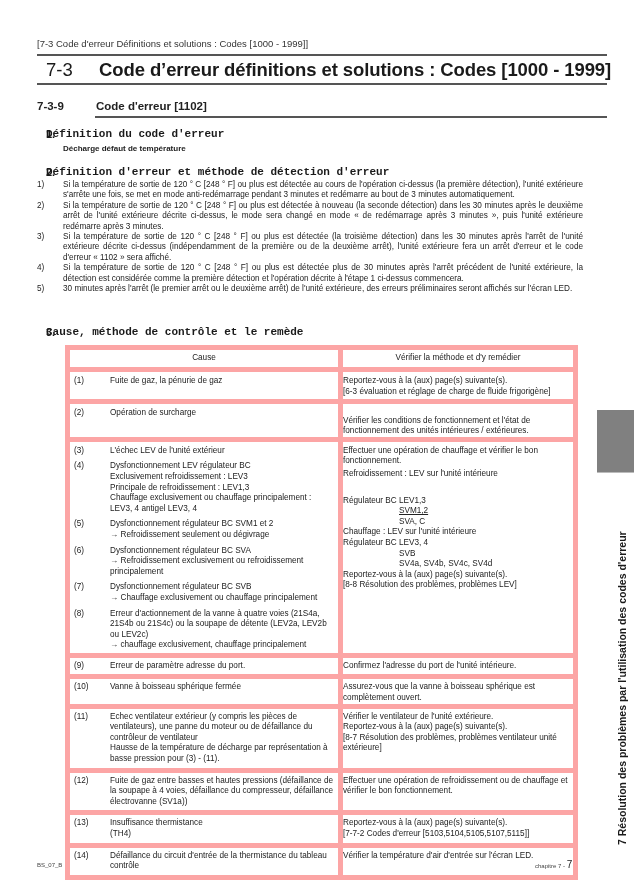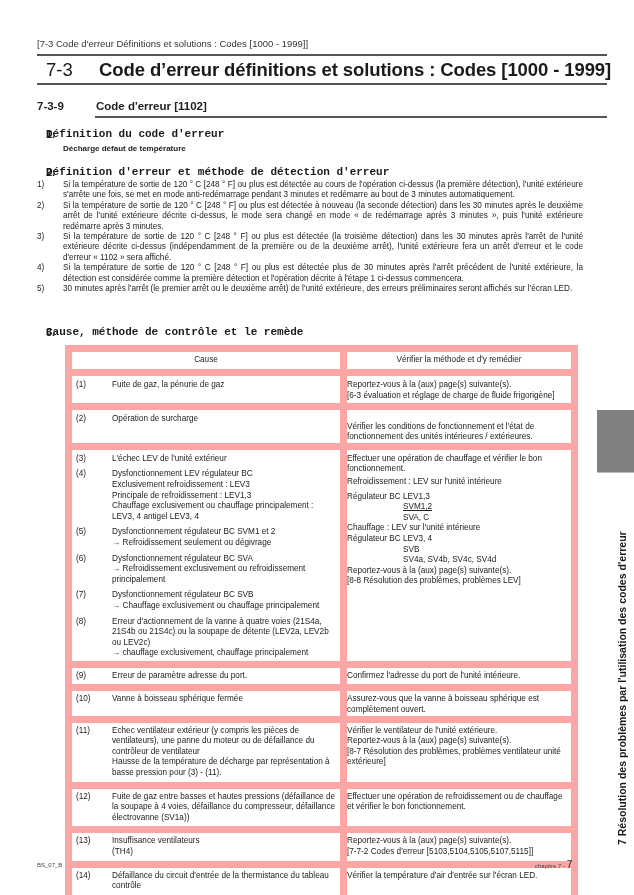--- a/index.html
+++ b/index.html
@@ -14,21 +14,21 @@
   .h2-title { left: 96px; top: 100px; font-size: 11.5px; font-weight: bold; }
   .sec-head { font-size: 11px; font-weight: bold; color: #1a1a1a; }
   .sec-num { position: absolute; left: 46px; }
   .sec-text { position: absolute; left: 46px; white-space: nowrap; font-family: Liberation Mono, monospace; }
   .sub { left: 63px; top: 144px; font-size: 8px; font-weight: bold; }
   .list { left: 37px; top: 180px; width: 546px; font-size: 8.2px; line-height: 10.4px; color: #222; }
   .li { position: relative; padding-left: 26px; margin-bottom: 0px; text-align: justify; }
   .li .n { position: absolute; left: 0; top: 0; }
   table.ct { position: absolute; left: 65px; top: 345px; width: 513px; border-collapse: collapse;
              font-size: 8.2px; line-height: 10.6px; color: #222; }
-  table.ct td, table.ct th { border: 7px solid #fca5a5; vertical-align: top; padding: 0; }
+  table.ct td, table.ct th { border: 5px solid #fca5a5; vertical-align: top; padding: 0; }
   table.ct th { font-weight: normal; text-align: center; height: 17px; vertical-align: middle; }
   .c1 { width: 268px; }
   .cause-line { position: relative; padding-left: 40px; padding-right: 4px; }
   .cause-line .n { position: absolute; left: 4px; top: 0; }
   .rem { padding-left: 6px; padding-right: 2px; }
   .side-tab { position: absolute; left: 597px; top: 410px; width: 37px; height: 62px; background: #808080; border-bottom: 1px solid #bbb; }
   .side-text { position: absolute; left: 616px; top: 845px; transform-origin: 0 0; transform: rotate(-90deg);
                font-size: 10.5px; font-weight: bold; white-space: nowrap; color: #1a1a1a; }
   .foot-left { left: 37px; top: 862px; font-size: 6px; color: #444; }
   .foot-right { left: 535px; top: 859px; font-size: 6px; color: #444; }
@@ -132,21 +132,21 @@
           </div>
           <div class="cause-line" style="margin-top: 5px;">
             <span class="n">(8)</span>
             <div>Erreur d'actionnement de la vanne à quatre voies (21S4a, 21S4b ou 21S4c) ou la soupape de détente (LEV2a, LEV2b ou LEV2c)</div>
             <div>→ chauffage exclusivement, chauffage principalement</div>
           </div>
         </td>
         <td class="rem" style="padding-top: 4px;">
           <div>Effectuer une opération de chauffage et vérifier le bon fonctionnement.</div>
           <div style="margin-top: 2px;">Refroidissement : LEV sur l'unité intérieure</div>
-          <div style="margin-top: 4px;">Régulateur BC LEV1,3</div>
+          <div style="margin-top: 16px;">Régulateur BC LEV1,3</div>
           <div style="padding-left: 56px; text-decoration: underline;">SVM1,2</div>
           <div style="padding-left: 56px;">SVA, C</div>
           <div>Chauffage : LEV sur l'unité intérieure</div>
           <div>Régulateur BC LEV3, 4</div>
           <div style="padding-left: 56px;">SVB</div>
           <div style="padding-left: 56px;">SV4a, SV4b, SV4c, SV4d</div>
           <div>Reportez-vous à la (aux) page(s) suivante(s).</div>
           <div>[8-8 Résolution des problèmes, problèmes LEV]</div>
         </td>
       </tr>
@@ -194,21 +194,21 @@
           </div>
         </td>
         <td class="rem" style="padding-top: 3px;">
           <div>Effectuer une opération de refroidissement ou de chauffage et vérifier le bon fonctionnement.</div>
         </td>
       </tr>
       <tr>
         <td class="c1" style="padding: 3px 0px;">
           <div class="cause-line">
             <span class="n">(13)</span>
-            <div>Insuffisance ventilateurs</div>
+            <div>Insuffisance thermistance</div>
             <div>(TH4)</div>
           </div>
         </td>
         <td class="rem" style="padding-top: 3px;">
           <div>Reportez-vous à la (aux) page(s) suivante(s).</div>
           <div>[7-7-2 Codes d'erreur [5103,5104,5105,5107,5115]]</div>
         </td>
       </tr>
       <tr>
         <td class="c1" style="padding: 3px 0px;">

